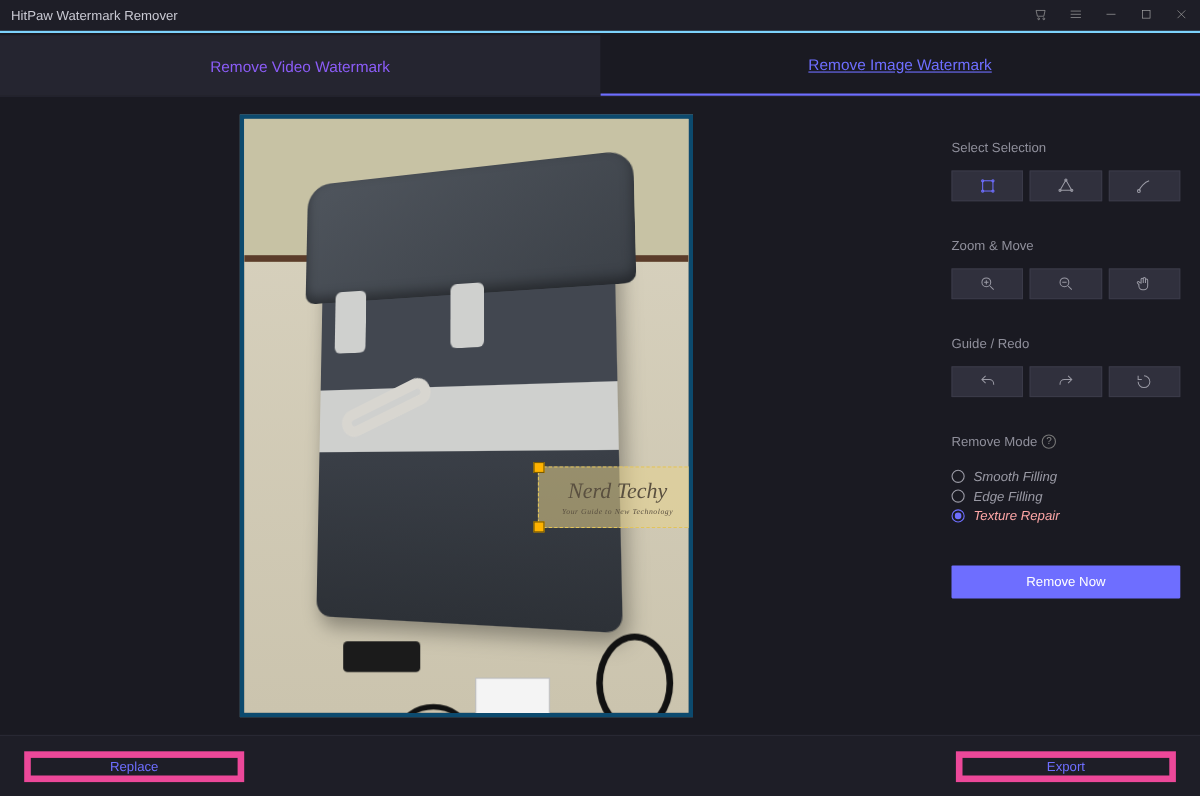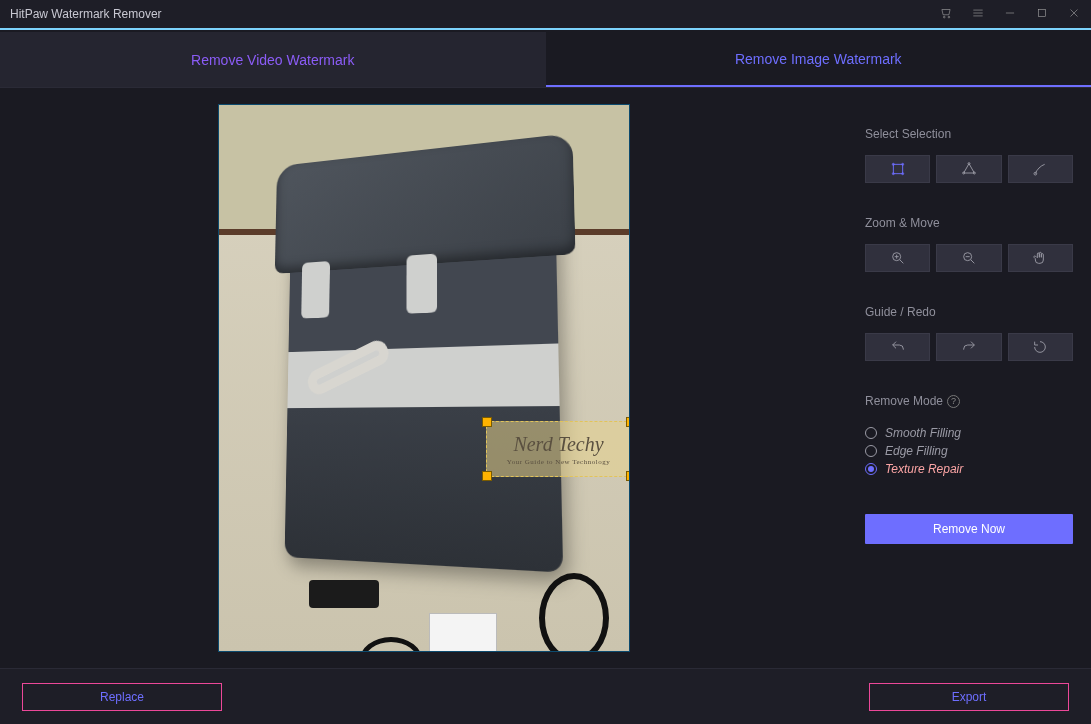--- a/index.html
+++ b/index.html
@@ -25,33 +25,34 @@
     background: #1a1a22; margin-top: 2px;
   }
   .tab {
     flex: 1; display: flex; align-items: center; justify-content: center;
     font-size: 14px; color: #8b5cf6; cursor: pointer;
     background: #252530;
   }
   .tab.active {
     color: #6e6eff; background: #1a1a22;
     border-bottom: 2px solid #6e6eff;
+    text-decoration: underline;
   }
   .main {
     position: absolute; top: 88px; bottom: 56px; left: 0; right: 0;
     display: flex; background: #1a1a22;
   }
   .canvas-area {
     flex: 1; display: flex; align-items: center; justify-content: center;
     position: relative;
   }
   .image-frame {
     width: 412px; height: 548px; background: #8a8a82;
     position: relative; overflow: hidden;
-    border: 1px solid #0c4a6e;
+    border: 4px solid #0c4a6e;
   }
   
   .floor { position:absolute; inset:0; background: linear-gradient(#d9d3c0 0%, #cbc4ae 100%); }
   .wall { position:absolute; left:0; right:0; top:0; height:130px; background:#c7c2a4; border-bottom:6px solid #5b3c2a;}
   .cooler {
     position:absolute; left:47px; top:38px; width:300px; height:420px;
     transform: perspective(700px) rotateX(6deg) rotateY(-16deg);
     transform-style: preserve-3d;
   }
   .cooler .lid { position:absolute; left:-8px; top:0; width:316px; height:120px;
@@ -78,21 +79,21 @@
     position:absolute; left:267px; top:316px; width:146px; height:56px;
     background: rgba(230,210,140,.55);
     border:1px dashed #e2c45a;
   }
   .sel-handle { position:absolute; width:10px; height:10px; background:#ffb300; border:1px solid #7a5b00;}
   .sel-handle.tl{left:-5px;top:-5px;} .sel-handle.tr{right:-5px;top:-5px;}
   .sel-handle.bl{left:-5px;bottom:-5px;} .sel-handle.br{right:-5px;bottom:-5px;}
   .wm-text { position:absolute; inset:0; display:flex; flex-direction:column; align-items:center; justify-content:center;
     font-family: Georgia, serif; color:#5a5040;}
   .wm-text .t1 { font-size:20px; font-style:italic;}
-  .wm-text .t2 { font-size:7px; letter-spacing:.5px; margin-top:2px;}
+  .wm-text .t2 { font-size:7px; letter-spacing:.5px; margin-top:2px;font-style:italic;}
 
   .sidebar {
     width: 244px; padding: 18px 18px 0 18px;
     display: flex; flex-direction: column; gap: 12px;
     font-size: 12px;
   }
   .sec-label { color:#8f8f9b; margin-top:21px; margin-bottom:2px;}
   .tool-row { display:flex; gap:6px;}
   .tool-btn {
     flex:1; height:28px; background:#30303d; border:1px solid #3a3a48;
@@ -114,21 +115,21 @@
     margin-top:22px; height:30px; background:#6e6eff; color:#fff;
     display:flex; align-items:center; justify-content:center; cursor:pointer;
     font-size:12px; border-radius:1px;
   }
   .footer {
     position:absolute; left:0; right:0; bottom:0; height:56px;
     display:flex; align-items:center; justify-content:space-between;
     padding:0 22px; background:#1e1e27; border-top:1px solid #2a2a36;
   }
   .ghost-btn {
-    width:200px; height:28px; border:1px solid #ec4899; color:#6e6eff;
+    width:200px; height:28px; border:6px solid #ec4899; color:#6e6eff;
     display:flex; align-items:center; justify-content:center; cursor:pointer;
     background:transparent; font-size:12px;
   }
 </style>
 </head>
 <body>
 
 <div class="titlebar">
   <span>HitPaw Watermark Remover</span>
   <div class="spacer"></div>

